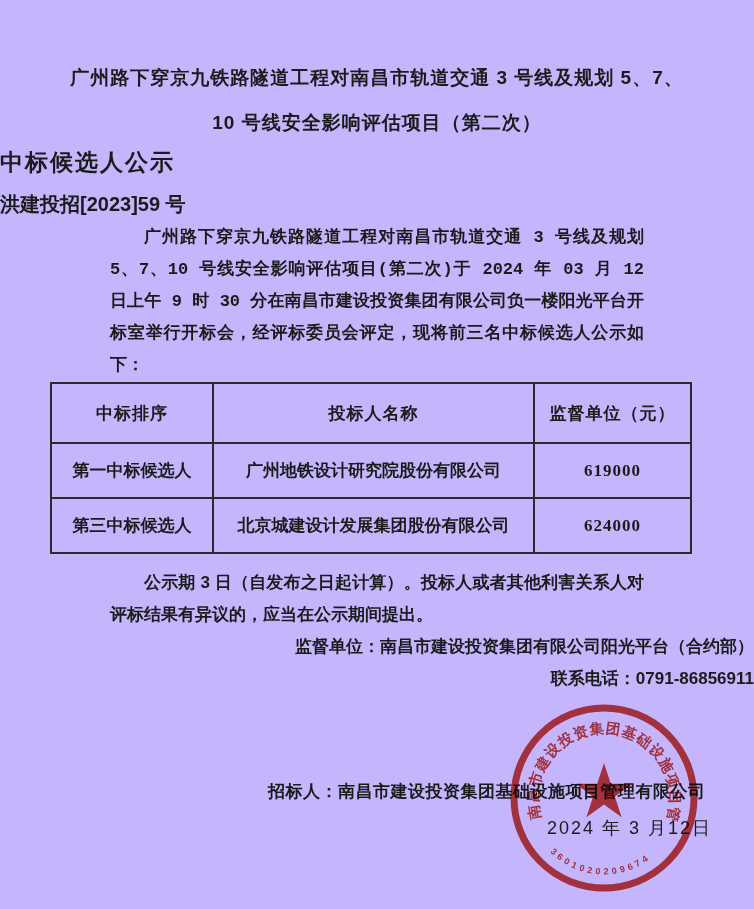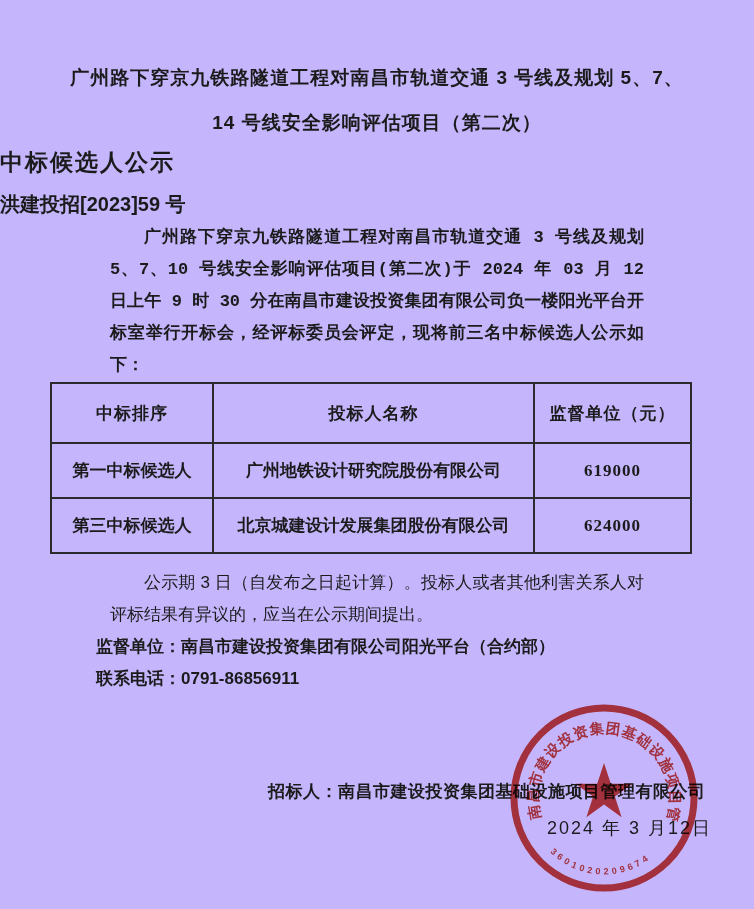--- a/index.html
+++ b/index.html
@@ -66,30 +66,31 @@
   table.bid-table td { height: 55px; font-weight: 600; }
   td.price {
     font-family: "Liberation Serif", "DejaVu Serif", serif;
     font-weight: 400;
     letter-spacing: 1px;
   }
   .notice {
     width: 534px;
     margin: 13px auto 0 auto;
     font-size: 17px;
-    font-weight: 400;
+    font-weight: 700;
     line-height: 32px;
     text-align: justify;
     text-indent: 2em;
   }
   .supervisor, .phone {
-    margin-left: 96px;
+    margin-left: 120px;
     font-size: 17px;
     font-weight: 600;
     line-height: 32px;
+    text-align: right;
   }
   .tenderer {
     position: absolute;
     left: 268px;
     top: 780px;
     font-size: 17px;
     font-weight: 600;
     letter-spacing: 0.5px;
   }
   .sign-date {
@@ -109,21 +110,21 @@
     mix-blend-mode: multiply;
     opacity: 0.92;
   }
 </style>
 </head>
 <body>
 
 <div class="page">
   <div class="doc">
     <div class="title-line">广州路下穿京九铁路隧道工程对南昌市轨道交通 3 号线及规划 5、7、</div>
-    <div class="title-line">14 号线安全影响评估项目（第二次）</div>
+    <div class="title-line">10 号线安全影响评估项目（第二次）</div>
     <div class="heading">中标候选人公示</div>
     <div class="docnum">洪建投招[2023]59 号</div>
     <p class="intro">广州路下穿京九铁路隧道工程对南昌市轨道交通 3 号线及规划 5、7、10 号线安全影响评估项目(第二次)于 2024 年 03 月 12 日上午 9 时 30 分在南昌市建设投资集团有限公司负一楼阳光平台开标室举行开标会，经评标委员会评定，现将前三名中标候选人公示如下：</p>
 
     <table class="bid-table">
       <colgroup>
         <col style="width:162px">
         <col style="width:321px">
         <col style="width:157px">
       </colgroup>

